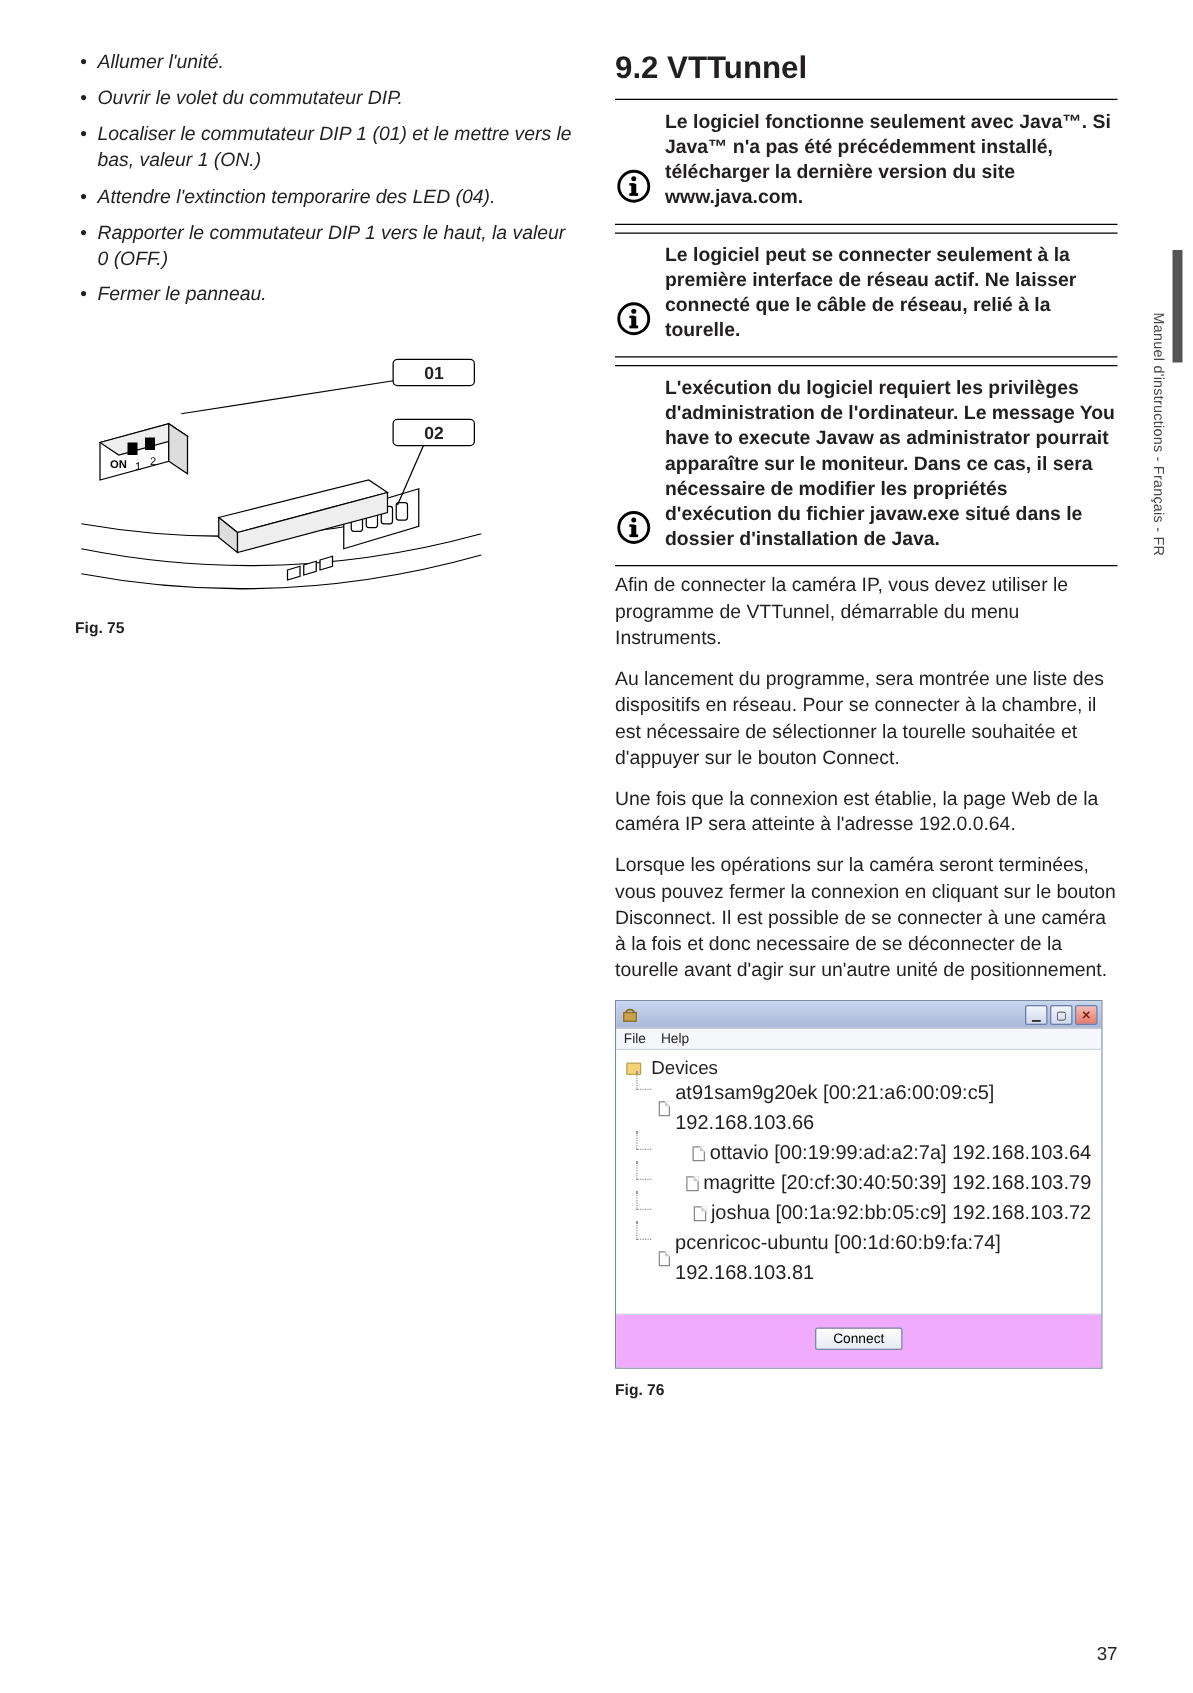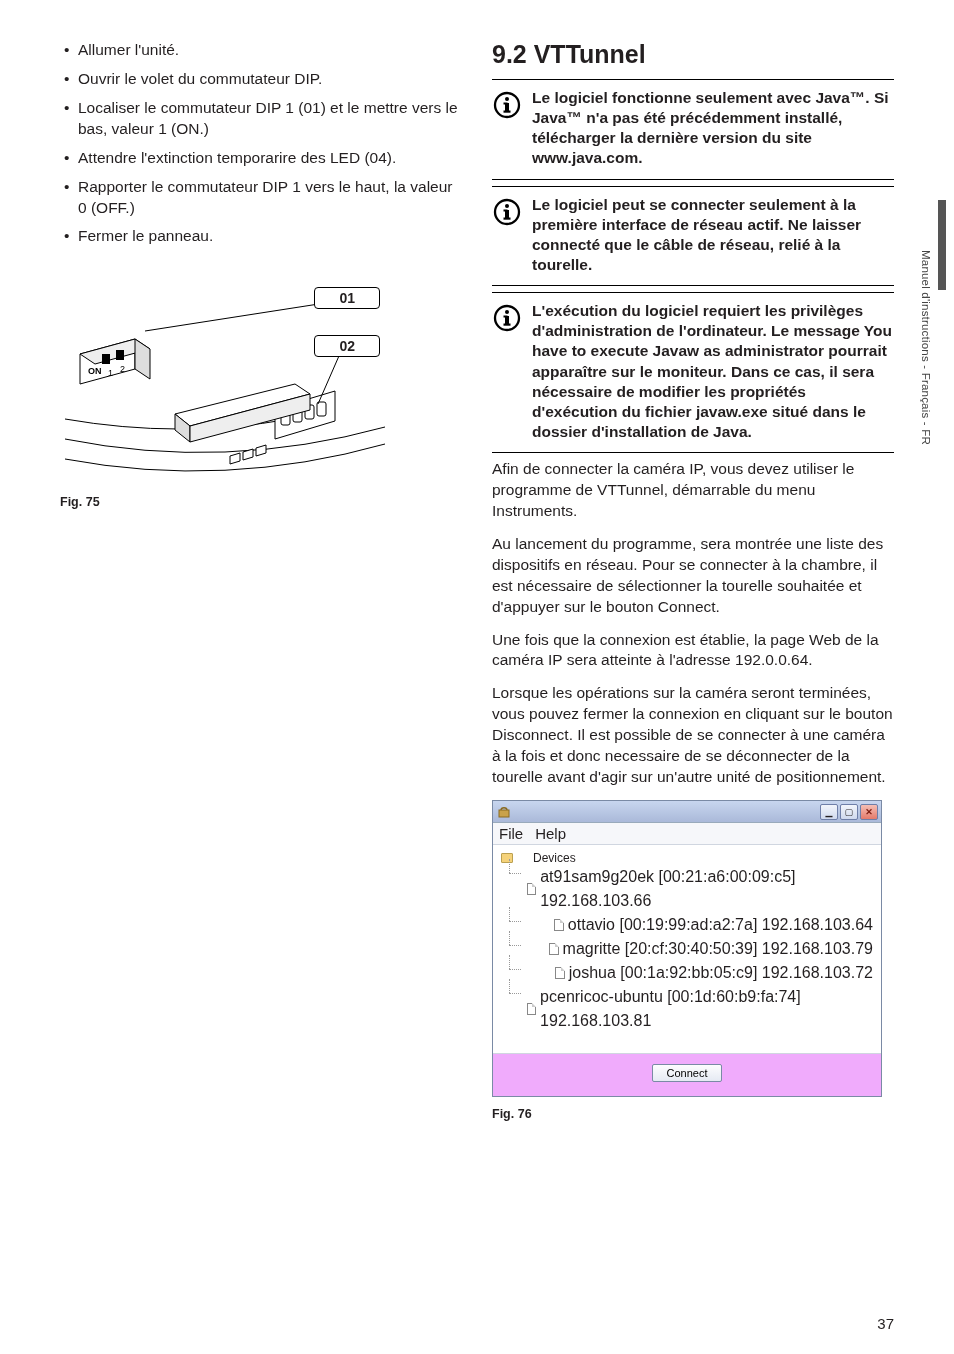--- a/index.html
+++ b/index.html
@@ -38,20 +38,21 @@
     ul {
       list-style: none;
       margin-bottom: 12px;
     }
     ul li {
       font-size: 15.5px;
       line-height: 1.35;
       padding-left: 18px;
       position: relative;
       margin-bottom: 8px;
+      font-style: italic;
     }
     ul li::before {
       content: "•";
       position: absolute;
       left: 4px;
       top: 0;
     }
     .fig {
       margin-top: 10px;
     }
@@ -72,21 +73,21 @@
       border: 1.2px solid #000;
       border-radius: 4px;
       padding: 2px 24px;
       font-size: 14px;
       font-weight: 700;
       background: #fff;
       text-align: center;
     }
     .info-block {
       display: flex;
-      align-items: flex-start;
+      align-items: flex-end;
       gap: 10px;
       border-top: 1.5px solid #000;
       border-bottom: 1.5px solid #000;
       padding: 8px 0 10px 0;
       margin-bottom: 6px;
     }
     .info-icon {
       flex: 0 0 auto;
       margin-top: 2px;
     }
@@ -148,30 +149,30 @@
       display: flex; align-items: center; justify-content: center;
       font-size: 9px;
     }
     .vt-btn.close { background: linear-gradient(#f5bfb5,#e47a6a); color:#7a1b0f; font-weight:bold; }
     .vt-menubar {
       display: flex;
       gap: 12px;
       padding: 2px 6px;
       border-bottom: 1px solid #d0d6e0;
       background: #f6f7fa;
-      font-size: 15px;
+      font-size: 11px;
     }
     .vt-tree {
       padding: 6px 8px 20px 8px;
       min-height: 150px;
       background: #fff;
     }
     .vt-root {
-      display: flex; align-items: center; gap: 20px;
-      font-size: 12px;
+      display: flex; align-items: center; gap: 8px;
+      font-size: 15px;
     }
     .vt-folder-icon {
       width: 12px; height: 10px;
       background: #f5d27a;
       border: 1px solid #bba050;
       display: inline-block;
       border-radius: 1px;
     }
     .vt-children { margin-left: 8px; }
     .vt-item {

